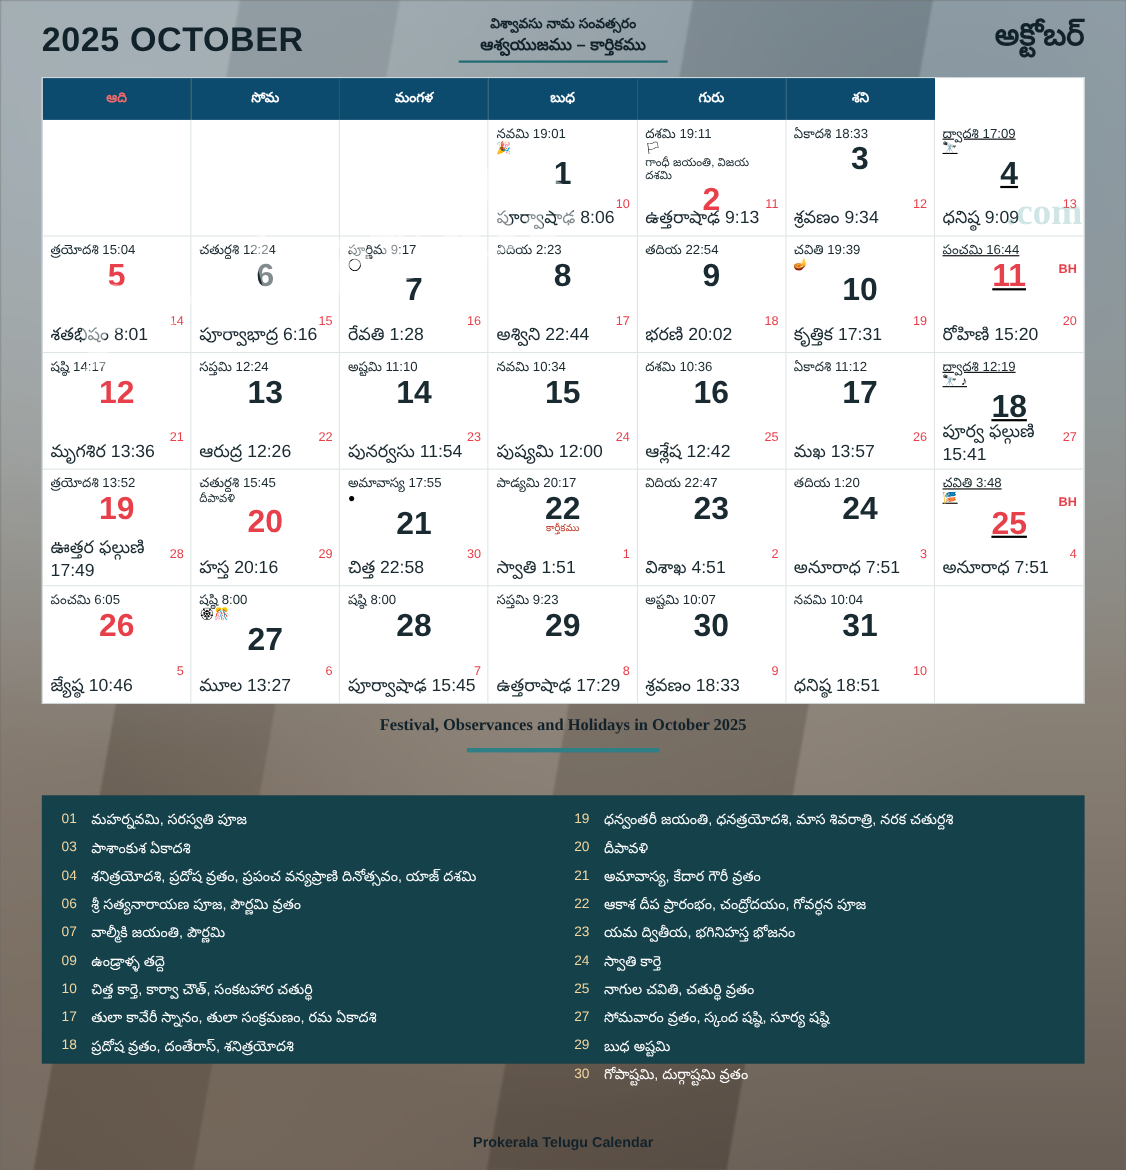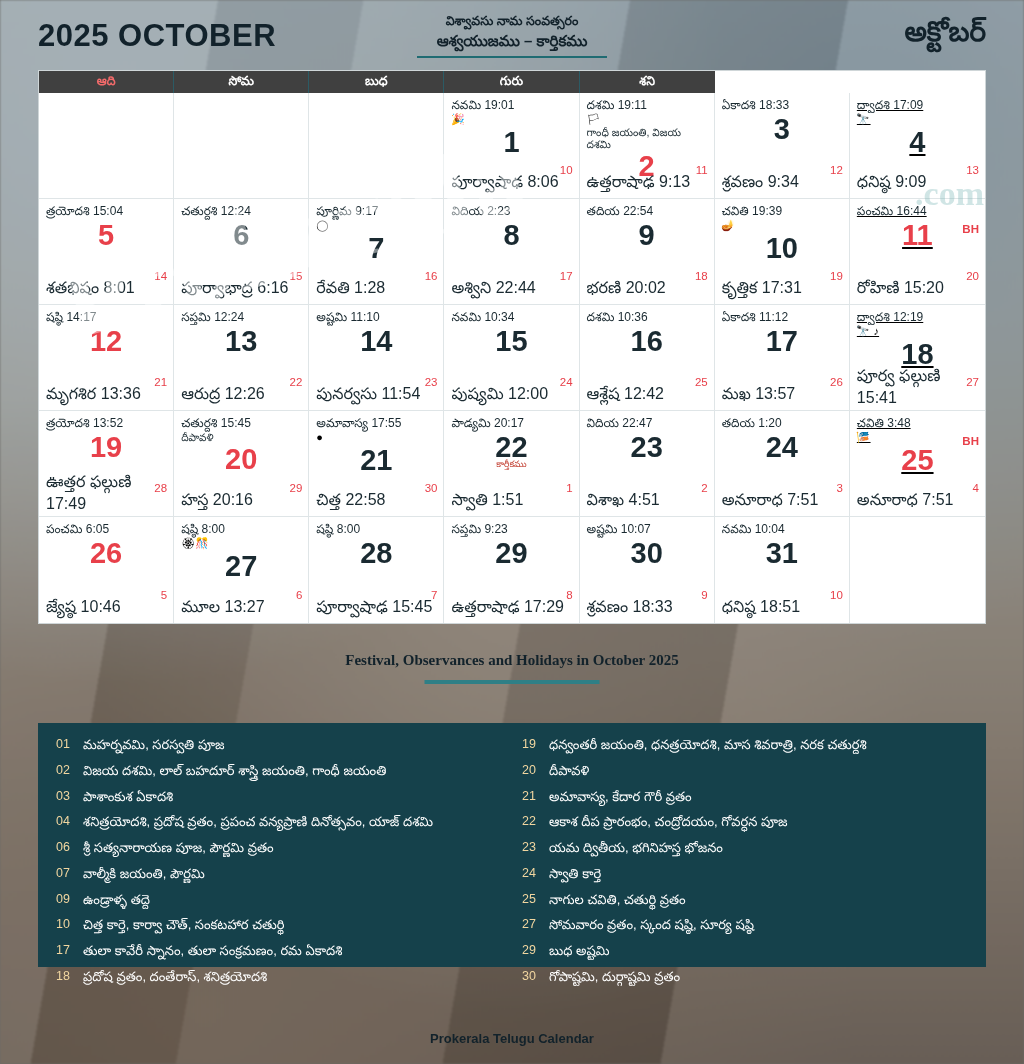--- a/index.html
+++ b/index.html
@@ -51,22 +51,22 @@
   }
 
   
   .grid{
     position:absolute; left:38px; top:70px; width:948px;
     border:1px solid #cfd6d8;
     background:#fff;
   }
   .row{ display:grid; grid-template-columns:repeat(7,1fr); }
   .dow{
-    background:#404040; color:#fff;
-    height:22px; display:flex; align-items:center; justify-content:center;
+    background:#0c4a6e; color:#fff;
+    height:38px; display:flex; align-items:center; justify-content:center;
     font-size:12.5px; font-weight:700;
     border-right:1px solid #2b5b65;
   }
   .dow:last-child{ border-right:none;text-align:center; }
   .dow.sun{ color:#f16a6a; }
 
   .cell{
     position:relative; height:106px;
     border-right:1px solid #dfe5e7;
     border-bottom:1px solid #dfe5e7;
@@ -161,20 +161,21 @@
       <div class="masam">ఆశ్వయుజము – కార్తికము</div>
       <div class="masam-rule"></div>
     </div>
     <div class="month-te">అక్టోబర్</div>
   </div>
 
   <div class="grid">
     <div class="row" id="dow-row">
         <div class="dow sun">ఆది</div>
         <div class="dow">సోమ</div>
+        <div class="dow">మంగళ</div>
         <div class="dow">బుధ</div>
         <div class="dow">గురు</div>
         <div class="dow">శని</div>
       </div>
     <div id="weeks">
         <div class="row wk">
           <div class="cell"></div>
           <div class="cell"></div>
           <div class="cell"></div>
           <div class="cell">
@@ -397,24 +398,20 @@
   <div class="fest-rule"></div>
 
   <div class="fest-box">
     <div class="fest-cols">
       <div class="fest-col" id="fest-left">
           <div class="fitem">
             <div class="fnum">01</div>
             <div class="ftxt">మహర్నవమి, సరస్వతి పూజ</div>
           </div>
           <div class="fitem">
-            <div class="fnum">02</div>
-            <div class="ftxt">విజయ దశమి, లాల్ బహదూర్ శాస్త్రి జయంతి, గాంధీ జయంతి</div>
-          </div>
-          <div class="fitem">
             <div class="fnum">03</div>
             <div class="ftxt">పాశాంకుశ ఏకాదశి</div>
           </div>
           <div class="fitem">
             <div class="fnum">04</div>
             <div class="ftxt">శనిత్రయోదశి, ప్రదోష వ్రతం, ప్రపంచ వన్యప్రాణి దినోత్సవం, యాజ్ దశమి</div>
           </div>
           <div class="fitem">
             <div class="fnum">06</div>
             <div class="ftxt">శ్రీ సత్యనారాయణ పూజ, పౌర్ణమి వ్రతం</div>

